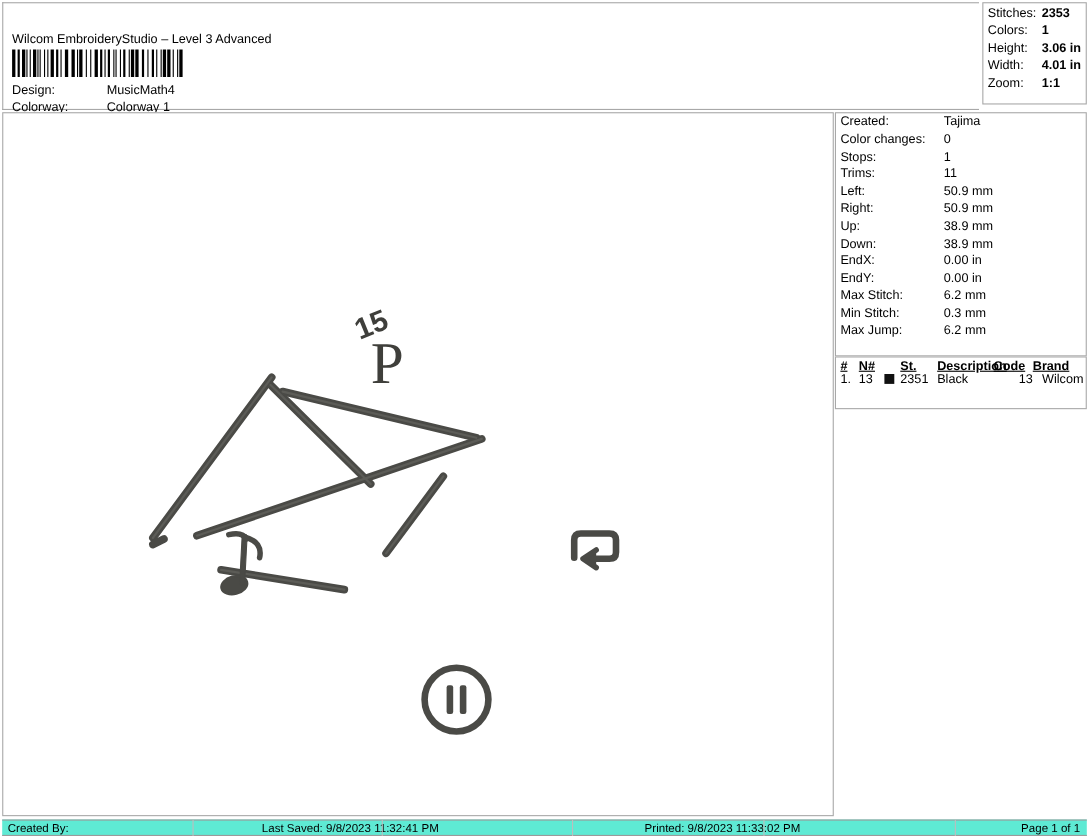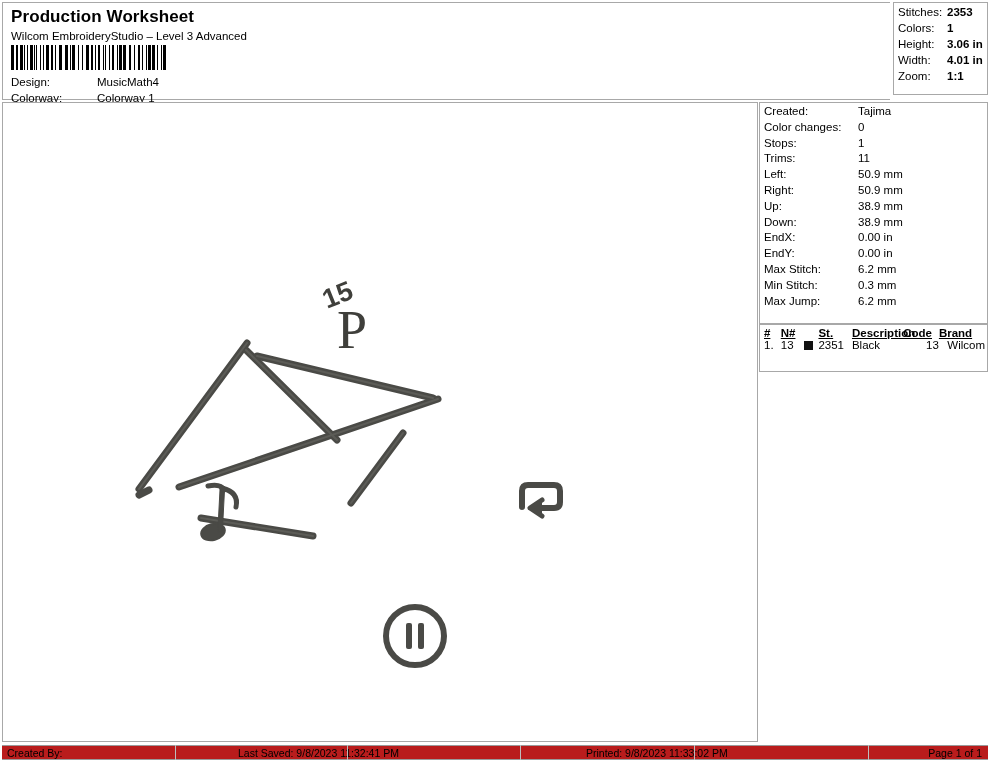--- a/index.html
+++ b/index.html
@@ -171,21 +171,21 @@
 
   
   .footer {
     position: absolute;
     left: 2px; top: 745px;
     width: 986px;
     height: 15px;
     border-top: 1px solid #9a9a9a;
     border-bottom: 1px solid #9a9a9a;
     box-sizing: border-box;
-    background: #b91c1c;
+    background: #5eead4;
     font-size: 10.5px;
   }
   .footer .seg {
     position: absolute;
     top: 1px;
     white-space: nowrap;
   }
   .f-created { left: 5px; }
   .f-saved   { left: 236px; }
   .f-printed { left: 584px; }
@@ -201,21 +201,20 @@
 
   
   .stitch { stroke-linecap: round; }
 </style>
 </head>
 <body>
 
 <div class="page">
 
   <div class="header">
-    <div class="hdr-title">Production Worksheet</div>
     <div class="hdr-sub">Wilcom EmbroideryStudio – Level 3 Advanced</div>
 
     <div class="barcode" id="barcode"><span style="width: 3px; margin-right: 2px;"></span><span style="width: 2px; margin-right: 2px;"></span><span style="width: 3px; margin-right: 1px;"></span><span style="width: 1px; margin-right: 2px;"></span><span style="width: 1px; margin-right: 2px;"></span><span style="width: 3px; margin-right: 1px;"></span><span style="width: 1px; margin-right: 1px;"></span><span style="width: 1px; margin-right: 3px;"></span><span style="width: 1px; margin-right: 2px;"></span><span style="width: 1px; margin-right: 2px;"></span><span style="width: 3px; margin-right: 2px;"></span><span style="width: 2px; margin-right: 2px;"></span><span style="width: 1px; margin-right: 3px;"></span><span style="width: 3px; margin-right: 3px;"></span><span style="width: 3px; margin-right: 2px;"></span><span style="width: 1px; margin-right: 1px;"></span><span style="width: 3px; margin-right: 3px;"></span><span style="width: 1px; margin-right: 3px;"></span><span style="width: 1px; margin-right: 3px;"></span><span style="width: 3px; margin-right: 2px;"></span><span style="width: 2px; margin-right: 2px;"></span><span style="width: 1px; margin-right: 2px;"></span><span style="width: 2px; margin-right: 3px;"></span><span style="width: 1px; margin-right: 1px;"></span><span style="width: 1px; margin-right: 3px;"></span><span style="width: 1px; margin-right: 2px;"></span><span style="width: 2px; margin-right: 3px;"></span><span style="width: 1px; margin-right: 1px;"></span><span style="width: 3px; margin-right: 1px;"></span><span style="width: 3px; margin-right: 3px;"></span><span style="width: 2px; margin-right: 3px;"></span><span style="width: 1px; margin-right: 3px;"></span><span style="width: 2px; margin-right: 2px;"></span><span style="width: 1px; margin-right: 3px;"></span><span style="width: 1px; margin-right: 1px;"></span><span style="width: 3px; margin-right: 1px;"></span><span style="width: 3px; margin-right: 2px;"></span><span style="width: 1px; margin-right: 3px;"></span><span style="width: 1px; margin-right: 1px;"></span><span style="width: 3px; margin-right: 3px;"></span></div>
 
     <div class="kv-row design-row">
       <span class="kv-label">Design:</span>
       <span class="kv-val">MusicMath4</span>
     </div>
     <div class="kv-row colorway-row">
       <span class="kv-label">Colorway:</span>

